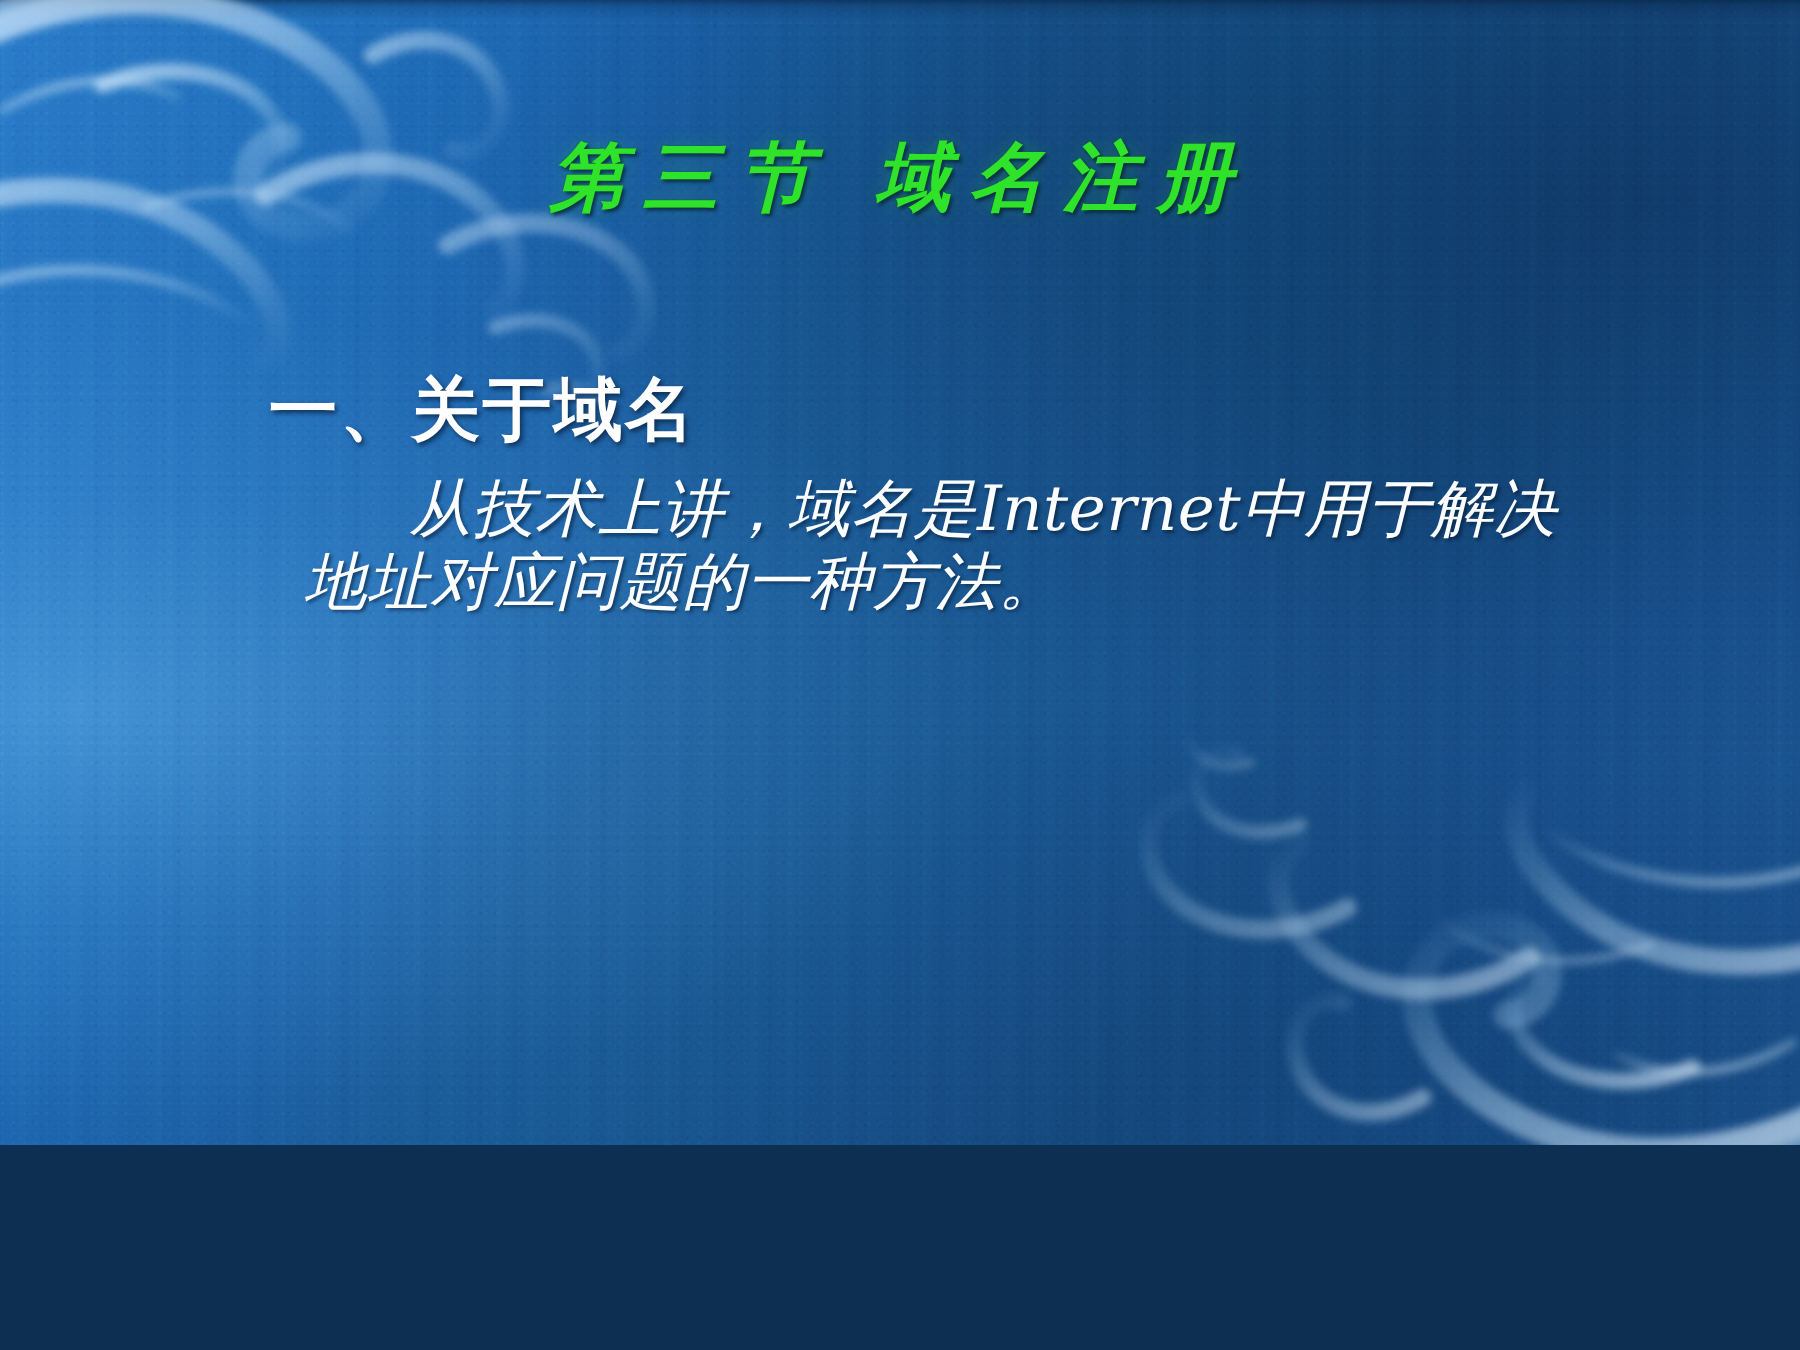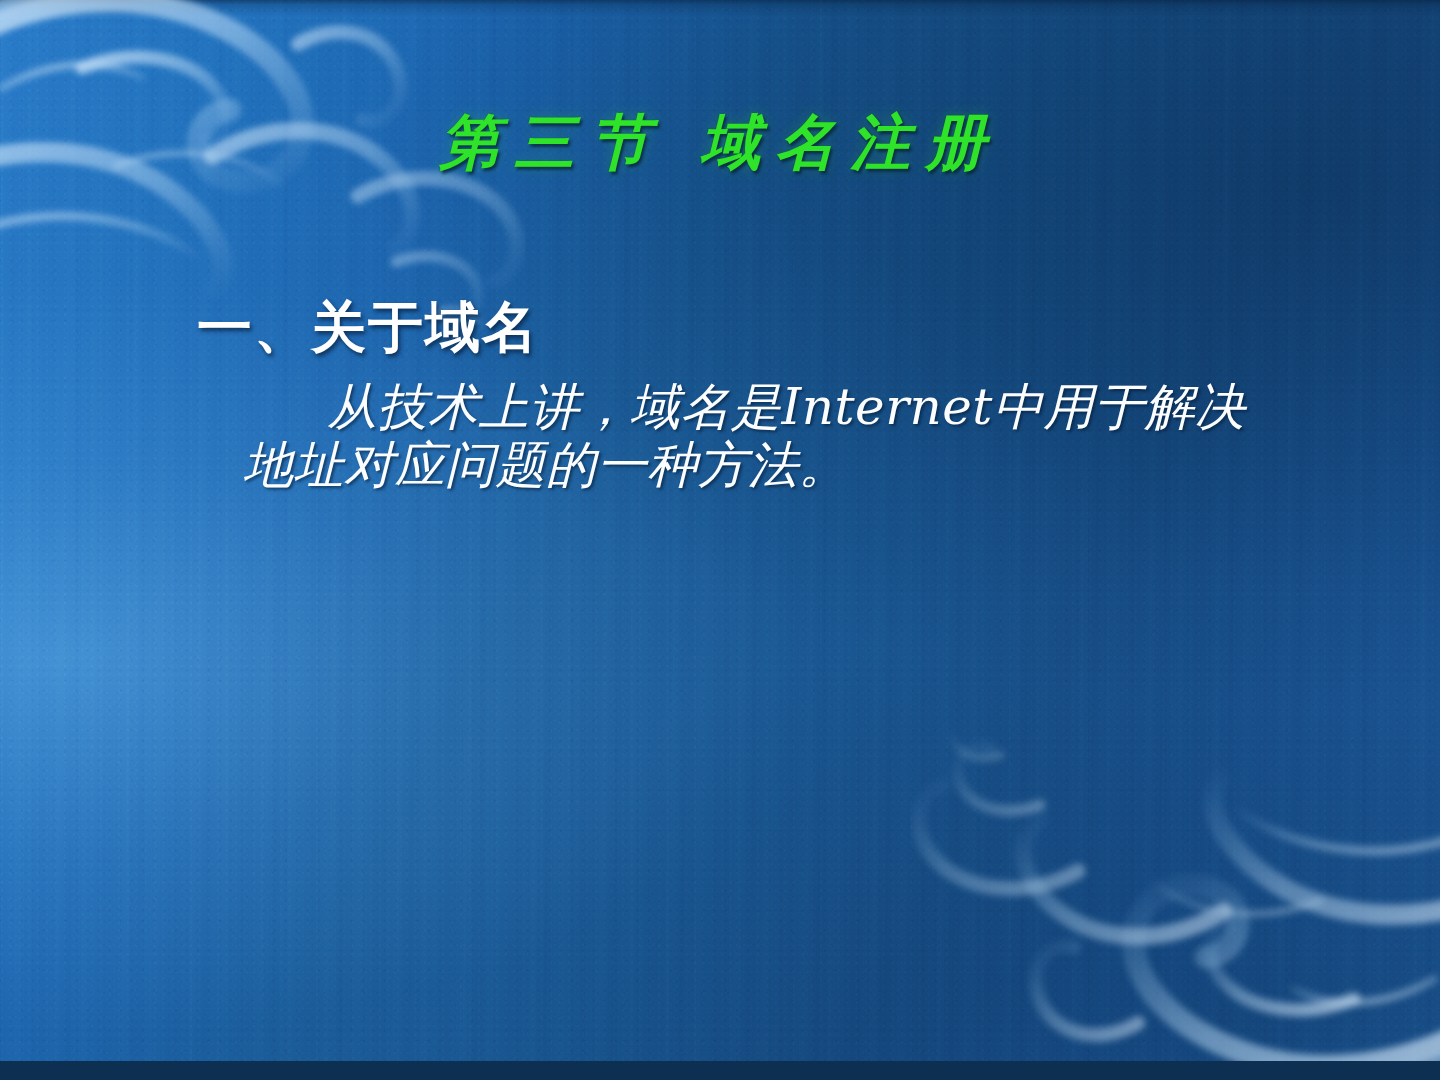--- a/index.html
+++ b/index.html
@@ -5,21 +5,21 @@
 <style>
   html, body {
     margin: 0;
     padding: 0;
     background: #0d2f52;
   }
 
   #slide {
     position: relative;
     width: 1440px;
-    height: 1061px;
+    height: 916px;
     overflow: hidden;
     font-family: "DejaVu Sans", "Liberation Sans", sans-serif;
     background: #1a5691;
     -webkit-font-smoothing: antialiased;
   }
 
   
 
   .bg-layer {
     position: absolute;
@@ -158,21 +158,21 @@
     color: #2fe32a;
     text-shadow:
       0 0 1px rgba(24,90,18,0.95),
       2px 3px 3px rgba(5,32,58,0.75),
       0 0 14px rgba(60,240,50,0.22);
     white-space: nowrap;
   }
 
   #section-heading {
     position: absolute;
-    left: 197px;
+    left: 215px;
     top: 296px;
     font-family: "DejaVu Serif", "Liberation Serif", serif;
     font-weight: 700;
     font-size: 55px;
     line-height: 62px;
     letter-spacing: 2px;
     color: #ffffff;
     text-shadow: 2px 3px 4px rgba(4,26,52,0.70);
     white-space: nowrap;
   }

